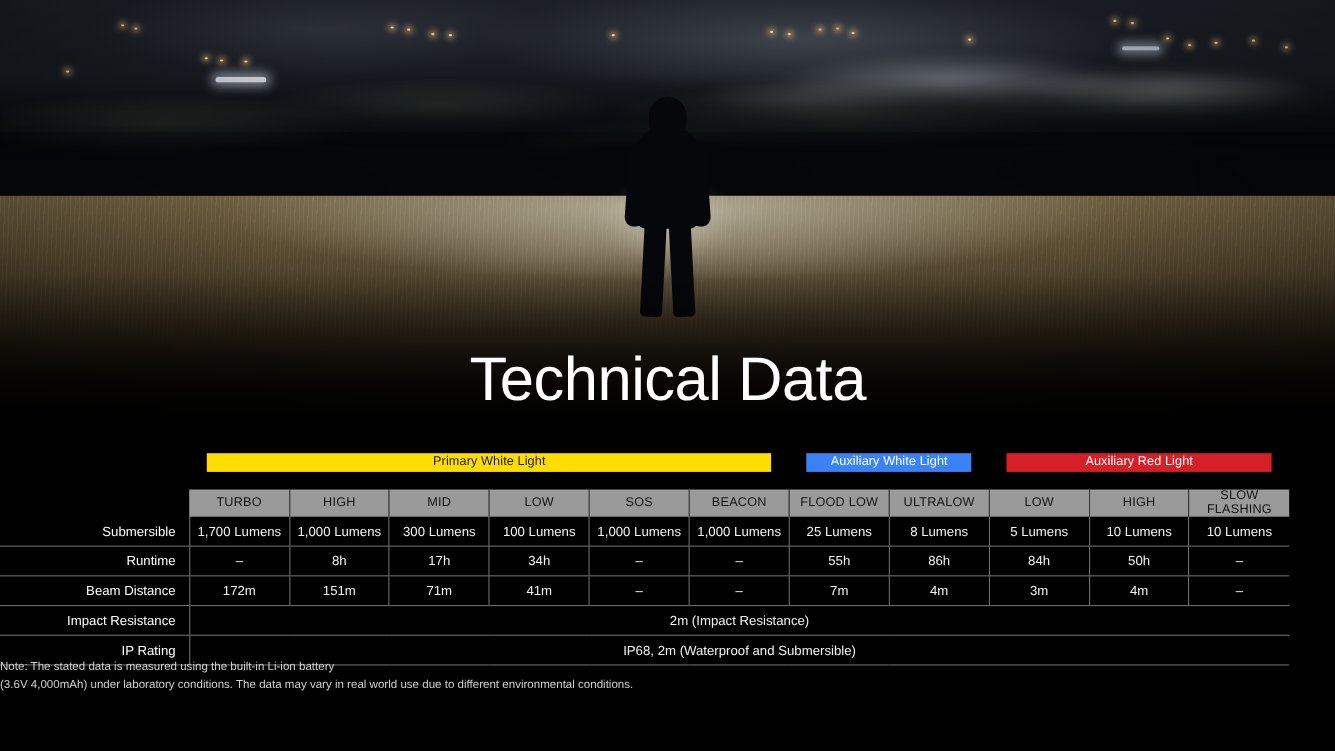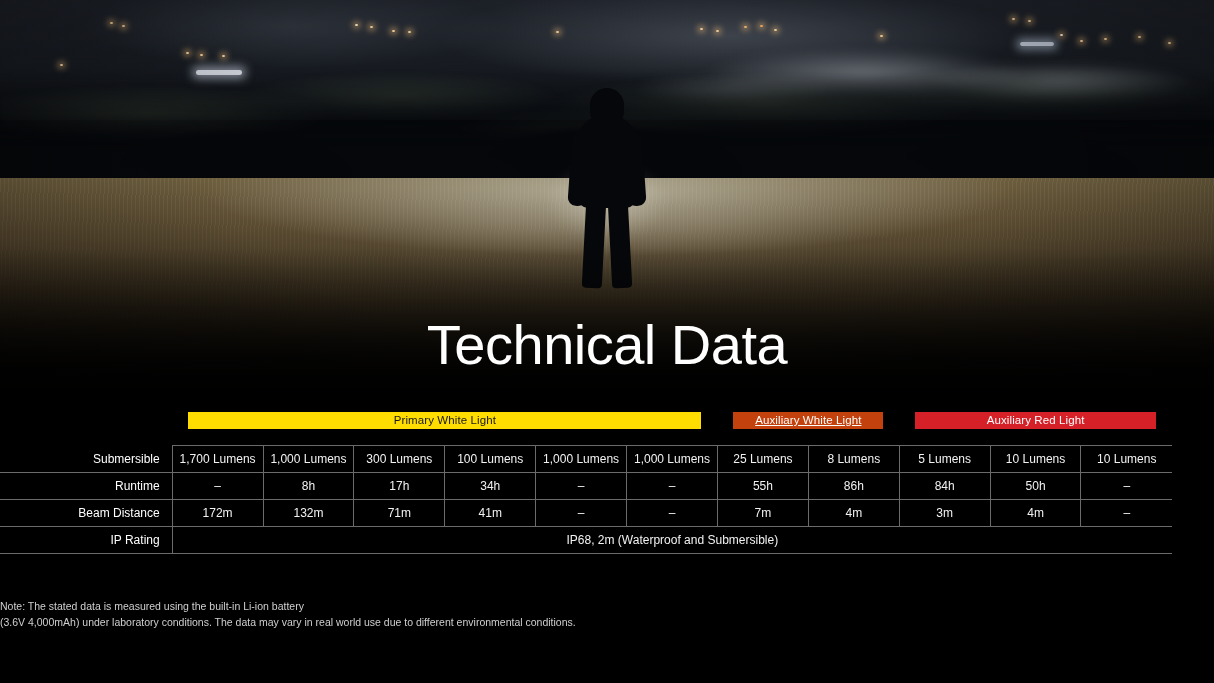--- a/index.html
+++ b/index.html
@@ -222,21 +222,21 @@
   
   tr.group-row td { height: 28px; padding: 16px; border: 0; }
   .grp {
     height: 17px;
     line-height: 17px;
     text-align: center;
     font-size: 11.5px;
     letter-spacing: 0.1px;
   }
   .grp.primary { background: #FFDD00; color: #1a1a1a; }
-  .grp.auxwhite { background: #c2410c; color: #ffffff; text-decoration: underline; }
+  .grp.auxwhite { background: #3b82f6; color: #ffffff; }
   .grp.auxred   { background: #D52027; color: #ffffff; }
   .grp.blank    { background: transparent; }
 
   
   tr.mode-row td {
     height: 19px;
     padding: 0;
     background: #9a9a9a;
     color: #141414;
     text-align: center;
@@ -369,20 +369,34 @@
           <div class="grp primary">Primary White Light</div>
         </td>
         <td colspan="2">
           <div class="grp auxwhite">Auxiliary White Light</div>
         </td>
         <td colspan="3">
           <div class="grp auxred">Auxiliary Red Light</div>
         </td>
       </tr>
 
+      <tr class="mode-row">
+        <td class="blank"></td>
+        <td>TURBO</td>
+        <td>HIGH</td>
+        <td>MID</td>
+        <td>LOW</td>
+        <td>SOS</td>
+        <td>BEACON</td>
+        <td>FLOOD LOW</td>
+        <td>ULTRALOW</td>
+        <td>LOW</td>
+        <td>HIGH</td>
+        <td class="last">SLOW FLASHING</td>
+      </tr>
 
       <tr class="data-row first">
         <td class="rowlabel">Submersible</td>
         <td>1,700 Lumens</td>
         <td>1,000 Lumens</td>
         <td>300 Lumens</td>
         <td>100 Lumens</td>
         <td>1,000 Lumens</td>
         <td>1,000 Lumens</td>
         <td>25 Lumens</td>
@@ -403,32 +417,36 @@
         <td>55h</td>
         <td>86h</td>
         <td>84h</td>
         <td>50h</td>
         <td class="last">–</td>
       </tr>
 
       <tr class="data-row">
         <td class="rowlabel">Beam Distance</td>
         <td>172m</td>
-        <td>132m</td>
+        <td>151m</td>
         <td>71m</td>
         <td>41m</td>
         <td>–</td>
         <td>–</td>
         <td>7m</td>
         <td>4m</td>
         <td>3m</td>
         <td>4m</td>
         <td class="last">–</td>
       </tr>
 
+      <tr class="data-row">
+        <td class="rowlabel">Impact Resistance</td>
+        <td class="merged last" colspan="11">2m (Impact Resistance)</td>
+      </tr>
 
       <tr class="data-row">
         <td class="rowlabel">IP Rating</td>
         <td class="merged last" colspan="11">IP68, 2m (Waterproof and Submersible)</td>
       </tr>
     </tbody>
   </table>
 </div>
 
 <div class="note">

